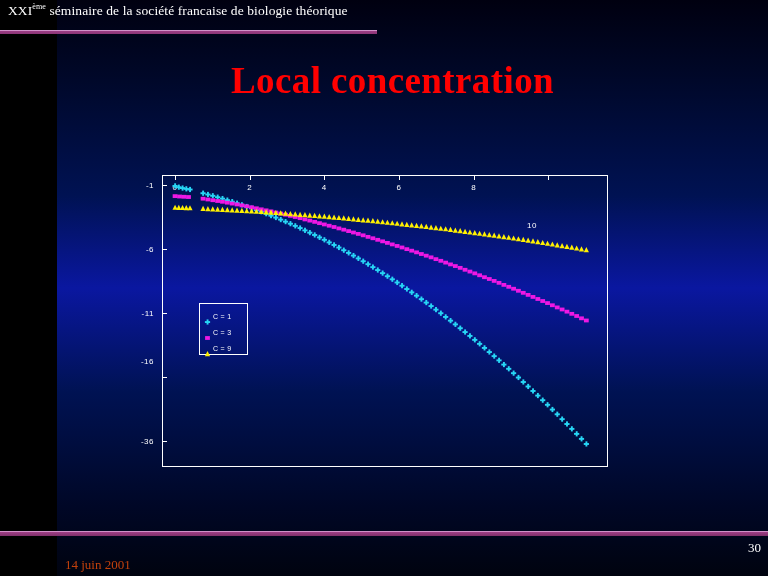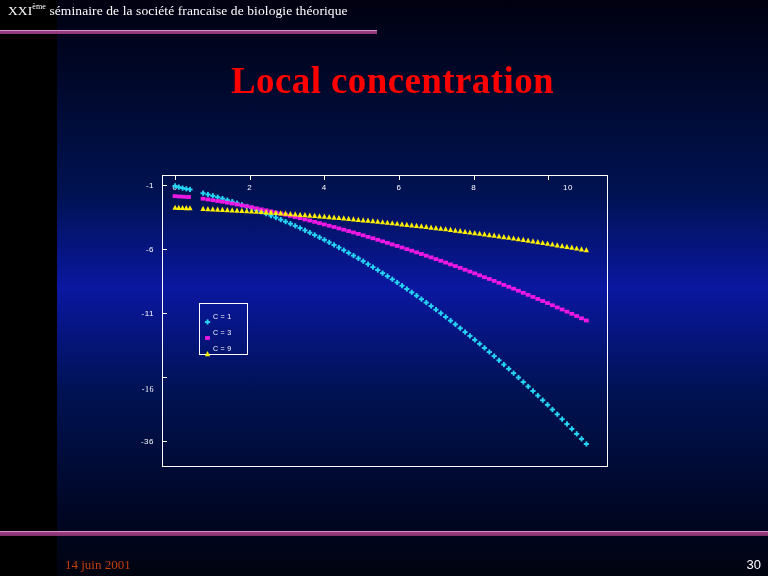--- a/index.html
+++ b/index.html
@@ -170,24 +170,24 @@
     position: absolute;
     left: 65px;
     top: 557px;
     color: #c2410c;
     font-size: 13px;
     font-family: "Liberation Serif", serif;
   }
   #footer-page {
     position: absolute;
     right: 24px;
-    top: 557px;
+    top: 540px;
     color: #ffffff;
     font-size: 13px;
-    font-family: Liberation Sans, sans-serif;
+    font-family: Liberation Serif, serif;
   }
 </style>
 </head>
 <body>
 
 <div id="slide">
 
   <div id="bg-gradient"></div>
   <div id="bg-left-black"></div>
 
@@ -203,31 +203,31 @@
         <div class="x-tick-label" style="left: 13.0628px;">0</div>
         <div class="x-tick-mark" style="left: 87.7071px;"></div>
         <div class="x-tick-label" style="left: 87.7071px;">2</div>
         <div class="x-tick-mark" style="left: 162.351px;"></div>
         <div class="x-tick-label" style="left: 162.351px;">4</div>
         <div class="x-tick-mark" style="left: 236.996px;"></div>
         <div class="x-tick-label" style="left: 236.996px;">6</div>
         <div class="x-tick-mark" style="left: 311.64px;"></div>
         <div class="x-tick-label" style="left: 311.64px;">8</div>
         <div class="x-tick-mark" style="left: 386.285px;"></div>
-        <div class="x-tick-label" style="left: 406px;">10</div>
+        <div class="x-tick-label" style="left: 370px; margin-top: 38px;">10</div>
       </div>
     <div id="y-axis-ticks">
         <div class="y-tick-mark" style="top: 10.2456px;"></div>
         <div class="y-tick-label" style="top: 10.2456px;">-1</div>
         <div class="y-tick-mark" style="top: 74.2807px;"></div>
         <div class="y-tick-label" style="top: 74.2807px;">-6</div>
         <div class="y-tick-mark" style="top: 138.316px;"></div>
         <div class="y-tick-label" style="top: 138.316px;">-11</div>
         <div class="y-tick-mark" style="top: 202.351px;"></div>
-        <div class="y-tick-label" style="top: 214px; font-family: Liberation Serif, serif;">-16</div>
+        <div class="y-tick-label" style="top: 186px;">-16</div>
         <div class="y-tick-mark" style="top: 266.386px;"></div>
         <div class="y-tick-label" style="top: 266.386px;">-36</div>
       </div>
     <svg id="series-canvas" viewBox="0 0 446 292" preserveAspectRatio="none">
         <g>
           <g fill="#27d6f5" stroke="none">
             <rect x="10.46276150627615" y="9.985964912280712" width="5.2" height="1.9"></rect>
             <rect x="12.16276150627615" y="8.285964912280713" width="1.9" height="5.2"></rect>
           </g>
           <g fill="#27d6f5" stroke="none">

